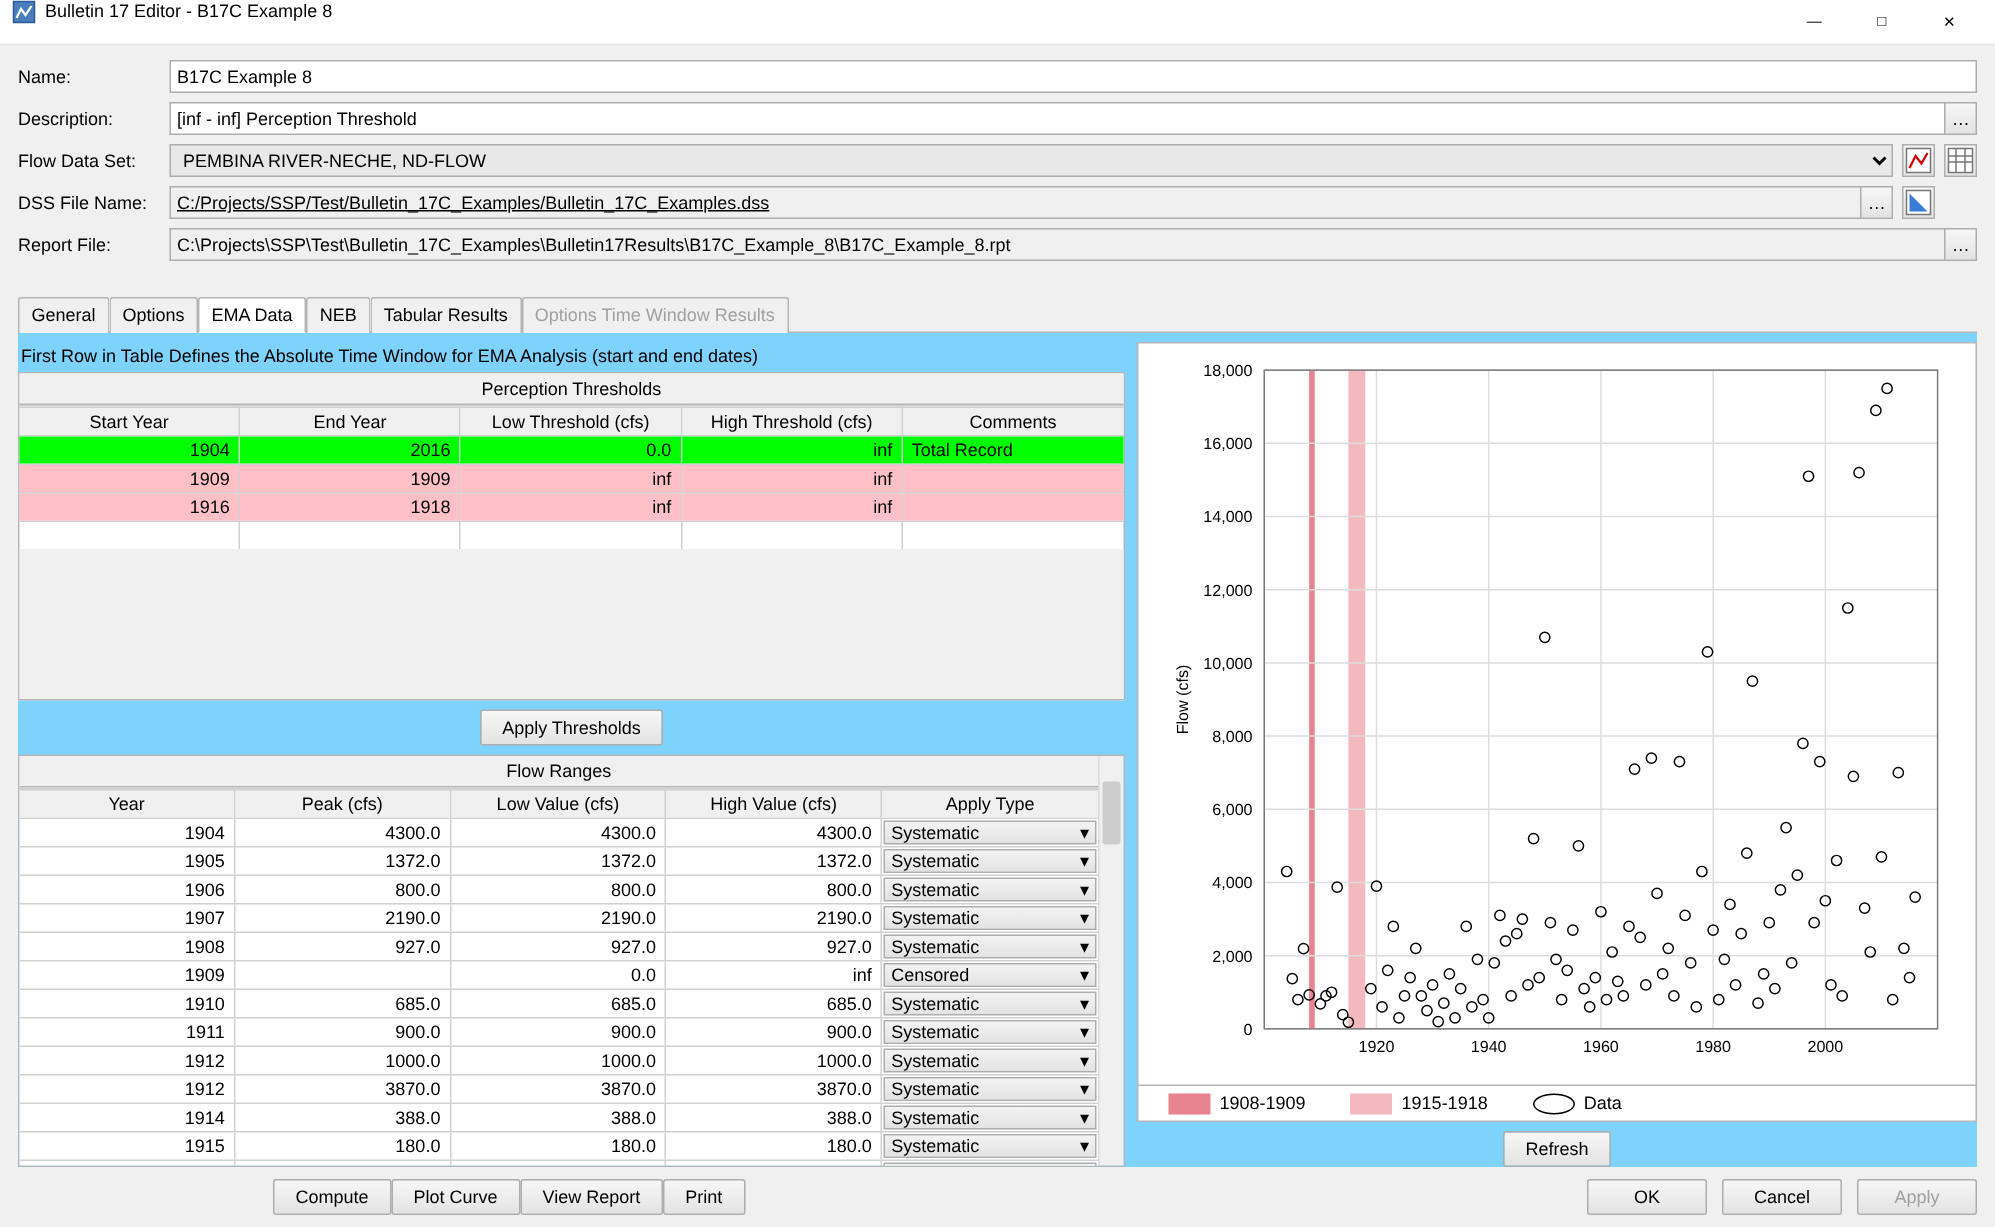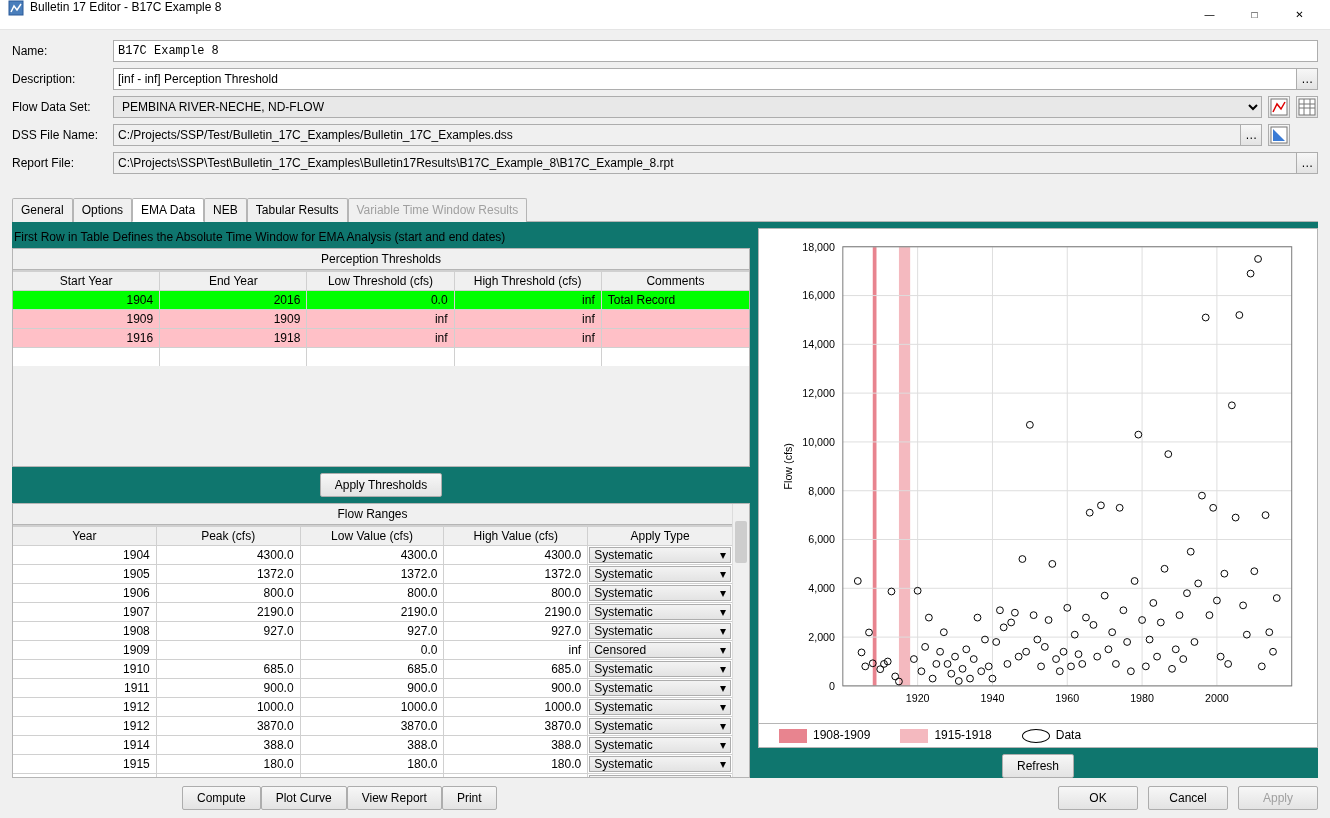--- a/index.html
+++ b/index.html
@@ -12,21 +12,21 @@
 .form-grid{display:grid;grid-template-columns:95px 1fr auto auto;column-gap:6px;row-gap:6px;align-items:center;margin-bottom:20px}
 .form-grid label{white-space:nowrap}
 .txt{height:22px;border:1px solid #adadad;background:#fff;padding:1px 4px;width:100%}
 .txt[readonly]{background:#f0f0f0}
 .btn-small{width:22px;height:22px;border:1px solid #adadad;background:linear-gradient(#f7f7f7,#e3e3e3);display:flex;align-items:center;justify-content:center;cursor:pointer}
 .side-icon{width:18px;height:18px}
 .tabs{display:flex;border-bottom:1px solid #b5b5b5;margin-top:4px}
 .tab{padding:4px 8px;border:1px solid #b5b5b5;border-bottom:none;background:#f0f0f0;margin-right:0px;margin-bottom:-1px;cursor:pointer;border-radius:2px 2px 0 0}
 .tab.active{background:#fff;border-bottom:1px solid #fff;position:relative;z-index:1}
 .tab.disabled{color:#a0a0a0}
-.tab-body{background:#0f766e;padding:6px 0 0 0;flex:1;display:flex;gap:8px;overflow:hidden}
+.tab-body{background:#7dd3fc;padding:6px 0 0 0;flex:1;display:flex;gap:8px;overflow:hidden}
 .leftcol{flex:1;display:flex;flex-direction:column;min-width:0}
 .note{margin:2px 0 4px 2px}
 .tbl{border:1px solid #b5b5b5;background:#fff}
 .tbl-hdr{background:#f0f0f0;border-bottom:1px solid #b5b5b5;text-align:center;padding:3px}
 .tbl-row{display:grid;border-top:1px solid #d0d0d0}
 .tbl-cell{border-right:1px solid #d0d0d0;padding:2px 6px;text-align:center;white-space:nowrap;overflow:hidden}
 .tbl-cell:last-child{border-right:none}
 .tbl-head .tbl-cell{background:#f0f0f0;border-top:1px solid #d0d0d0}
 .perc-grid .tbl-row{grid-template-columns:1.2fr 1.2fr 1.2fr 1.2fr 1.2fr}
 .perc-grid .tbl-cell{text-align:right}
@@ -69,21 +69,21 @@
   </span>
   <span class="title">Bulletin 17 Editor - B17C Example 8</span>
   <div class="winbtn">—</div>
   <div class="winbtn">□</div>
   <div class="winbtn close">✕</div>
 </div>
 
 <div class="content">
   <div class="form-grid">
     <label>Name:</label>
-    <input class="txt" style="grid-column: 2 / 5; font-family: Liberation Mono, monospace;" value="B17C Example 8">
+    <input class="txt" style="grid-column: 2 / 5;" value="B17C Example 8">
 
     <label>Description:</label>
     <div style="grid-column:2/5;display:flex;gap:0">
       <input class="txt" style="border-right: none;" value="[inf - inf] Perception Threshold">
       <div class="btn-small">…</div>
     </div>
 
     <label>Flow Data Set:</label>
     <div style="display:flex">
       <select class="txt" style="background:#e8e8e8"><option>PEMBINA RIVER-NECHE, ND-FLOW</option></select>
@@ -96,21 +96,21 @@
       </div>
     <div class="btn-small">
         <svg class="side-icon" viewBox="0 0 18 18">
           <rect x="1" y="1" width="16" height="16" fill="#fff" stroke="#777"></rect>
           <path d="M1 6h16M1 10h16M6 1v16M12 1v16" stroke="#777"></path>
         </svg>
       </div>
 
     <label>DSS File Name:</label>
     <div style="display:flex">
-      <input class="txt" readonly="" style="border-right: none;" value="C:/Projects/SSP/Test/Bulletin_17C_Examples/Bulletin_17C_Examples.dss">
+      <input class="txt" readonly="" style="border-right: none; text-decoration: underline;" value="C:/Projects/SSP/Test/Bulletin_17C_Examples/Bulletin_17C_Examples.dss">
       <div class="btn-small">…</div>
     </div>
     <div class="btn-small" style="grid-column:3/5;justify-self:start">
         <svg class="side-icon" viewBox="0 0 18 18">
           <rect x="1" y="1" width="16" height="16" fill="#fff" stroke="#777"></rect>
           <path d="M3 15 L3 3 L15 15 Z" fill="#3a7bd5"></path>
         </svg>
       </div>
 
     <label>Report File:</label>
@@ -119,21 +119,21 @@
       <div class="btn-small">…</div>
     </div>
   </div>
 
   <div class="tabs">
     <div class="tab">General</div>
     <div class="tab">Options</div>
     <div class="tab active">EMA Data</div>
     <div class="tab">NEB</div>
     <div class="tab">Tabular Results</div>
-    <div class="tab disabled">Variable Time Window Results</div>
+    <div class="tab disabled">Options Time Window Results</div>
   </div>
 
   <div class="tab-body">
     <div class="leftcol">
       <div class="note">First Row in Table Defines the Absolute Time Window for EMA Analysis (start and end dates)</div>
 
       <div class="tbl perc-grid">
         <div class="tbl-hdr">Perception Thresholds</div>
         <div class="tbl-row tbl-head">
           <div class="tbl-cell">Start Year</div>

